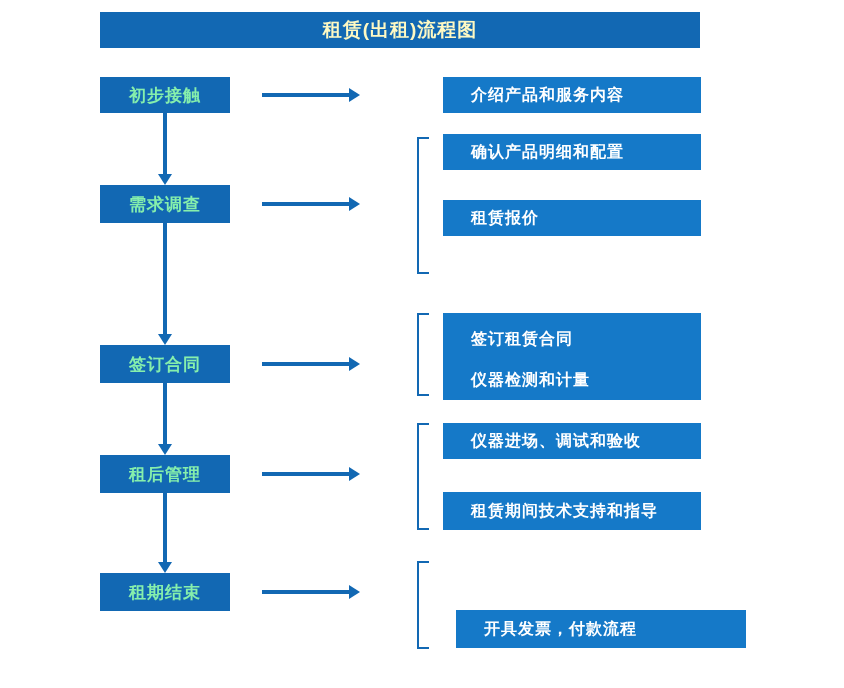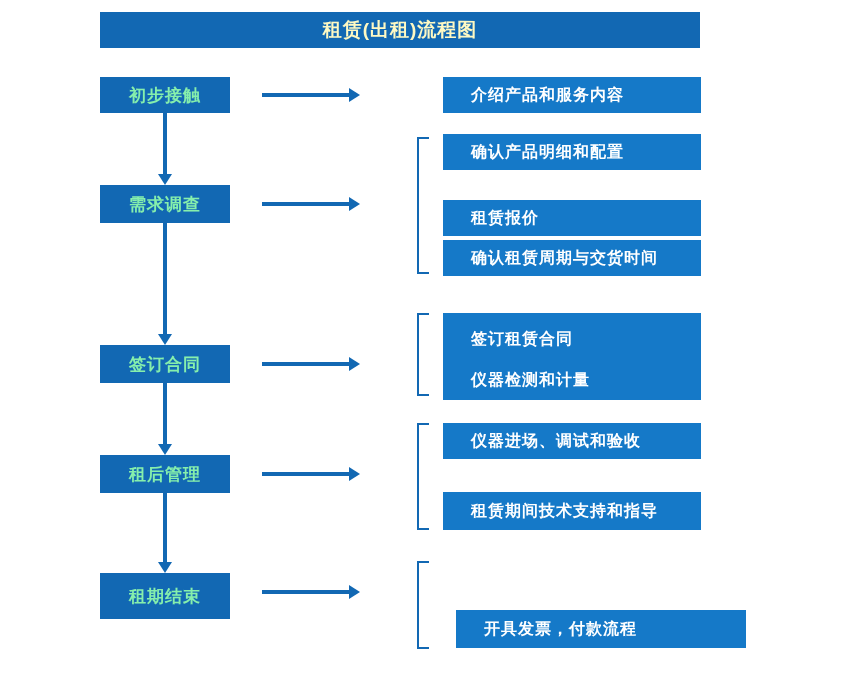--- a/index.html
+++ b/index.html
@@ -111,21 +111,21 @@
 <body>
 
 <div id="canvas">
 
   <div class="title-bar">租赁(出租)流程图</div>
 
   <div class="stage-box" style="left:100px; top:77px; width:130px; height:36px;">初步接触</div>
   <div class="stage-box" style="left:100px; top:185px; width:130px; height:38px;">需求调查</div>
   <div class="stage-box" style="left:100px; top:345px; width:130px; height:38px;">签订合同</div>
   <div class="stage-box" style="left:100px; top:455px; width:130px; height:38px;text-align:center;">租后管理</div>
-  <div class="stage-box" style="left:100px; top:573px; width:130px; height:46px;">租期结束</div>
+  <div class="stage-box" style="left:100px; top:573px; width:130px; height:38px;">租期结束</div>
 
   <div class="v-conn" style="left:158px; top:113px; height:72px;">
     <div class="shaft" style="height:61px;"></div>
     <div class="head" style="top:61px;"></div>
   </div>
   <div class="v-conn" style="left:158px; top:223px; height:122px;">
     <div class="shaft" style="height:111px;"></div>
     <div class="head" style="top:111px;"></div>
   </div>
   <div class="v-conn" style="left:158px; top:383px; height:72px;">
@@ -160,21 +160,20 @@
 
   <div class="bracket" style="left:417px; top:137px; height:137px;"></div>
   <div class="bracket" style="left:417px; top:313px; height:83px;"></div>
   <div class="bracket" style="left:417px; top:423px; height:107px;"></div>
   <div class="bracket" style="left:417px; top:561px; height:88px;"></div>
 
   <div class="detail-box" style="left:443px; top:77px; width:258px; height:36px;">介绍产品和服务内容</div>
 
   <div class="detail-box" style="left:443px; top:134px; width:258px; height:36px;text-align:center;">确认产品明细和配置</div>
   <div class="detail-box" style="left:443px; top:187px; width:258px; height:36px;margin-top:13px;">租赁报价</div>
-  <div class="detail-box" style="left:443px; top:240px; width:258px; height:36px;">确认租赁周期与交货时间</div>
 
   <div class="detail-box" style="left:443px; top:313px; width:258px; height:52px;">签订租赁合同</div>
   <div class="detail-box" style="left:443px; top:360px; width:258px; height:40px;">仪器检测和计量</div>
 
   <div class="detail-box" style="left:443px; top:423px; width:258px; height:36px;">仪器进场、调试和验收</div>
   <div class="detail-box" style="left:443px; top:492px; width:258px; height:38px;">租赁期间技术支持和指导</div>
 
   <div class="detail-box" style="left:456px; top:610px; width:290px; height:38px;">开具发票，付款流程</div>
 
 </div>

